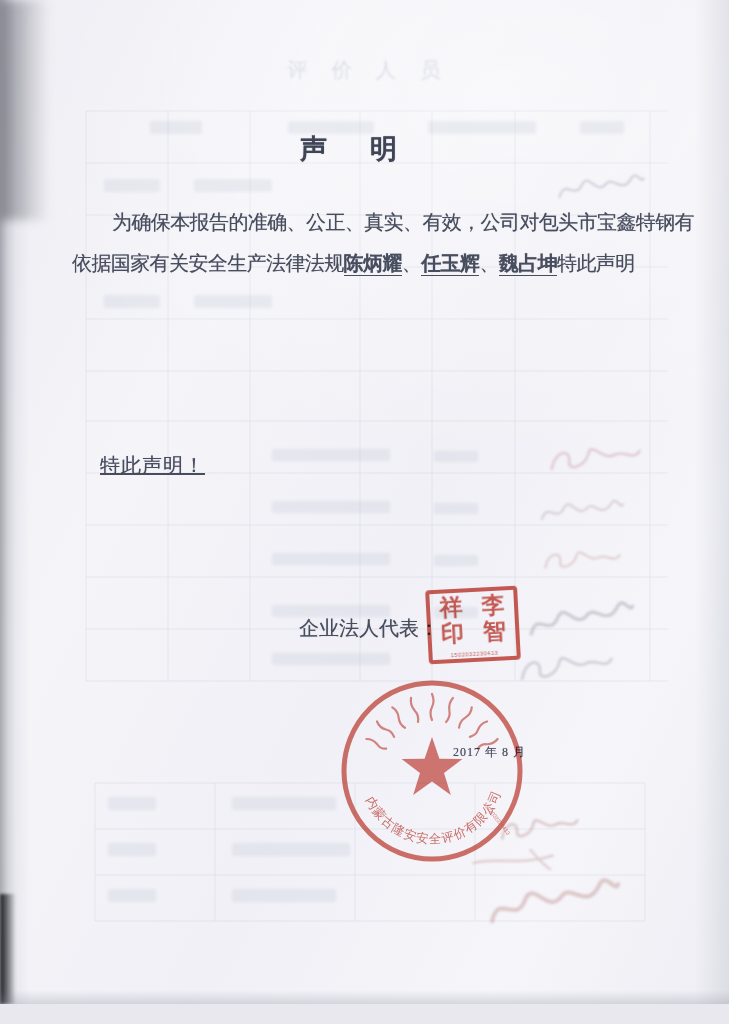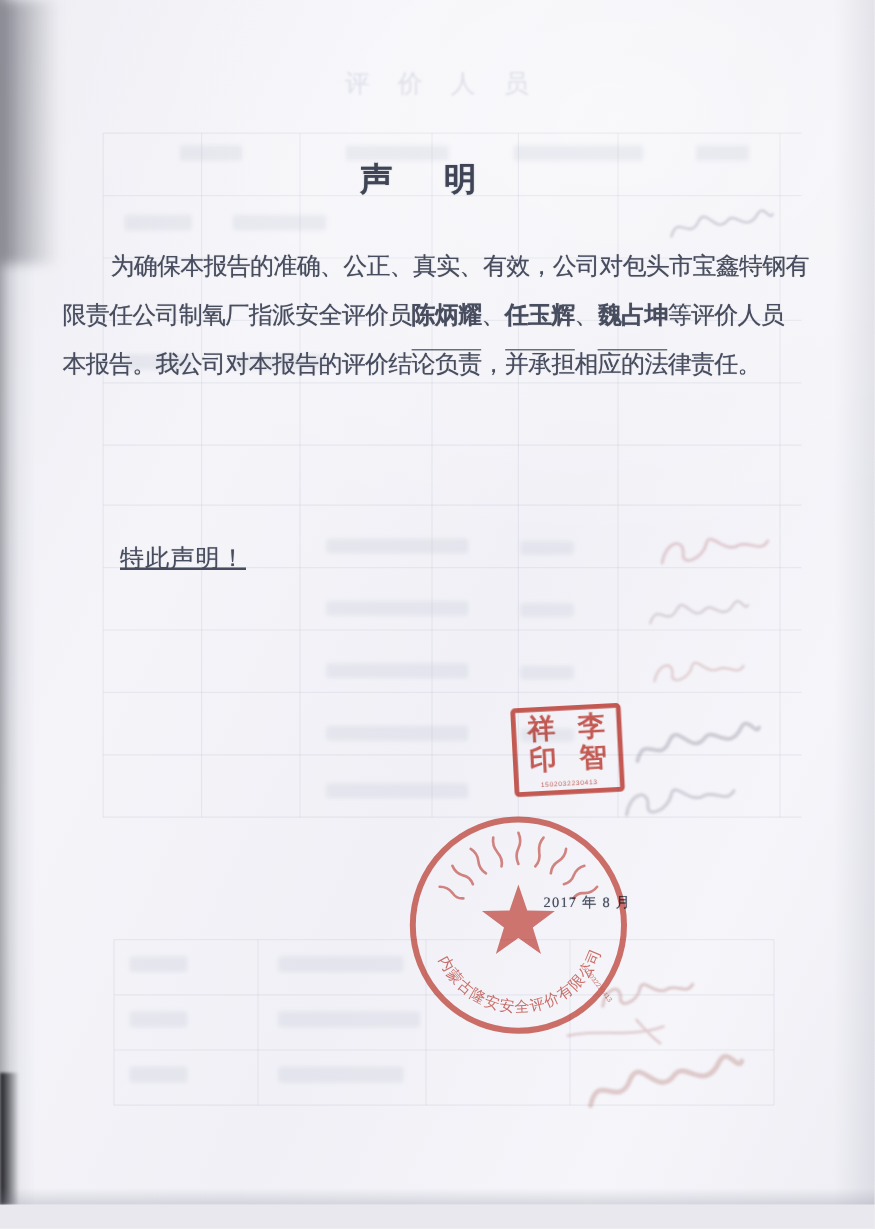--- a/index.html
+++ b/index.html
@@ -30,25 +30,25 @@
   .bleed-title{position:absolute;left:287px;top:56px;font-size:21px;letter-spacing:9px;
     color:rgba(108,116,150,0.18);filter:blur(0.8px);white-space:nowrap;}
   .blob{position:absolute;background:rgba(118,126,160,0.10);filter:blur(1.6px);border-radius:2px;}
   .sig{position:absolute;filter:blur(1.1px);}
   .sig svg{display:block;overflow:visible;}
   
   .content{position:absolute;inset:0;}
   .doc-title{position:absolute;left:300px;top:131px;font-size:27px;font-weight:600;
     letter-spacing:8px;white-space:nowrap;color:#3f4556;
     text-shadow:0 0 1px rgba(63,69,86,0.55);}
-  .paragraph{position:absolute;left:52px;top:202px;width:610px;font-size:20px;line-height:41px;
+  .paragraph{position:absolute;left:72px;top:202px;width:610px;font-size:20px;line-height:41px;
     text-shadow:0 0 0.7px rgba(71,77,94,0.6);}
   .para-line{white-space:nowrap;letter-spacing:-0.6px;}
   .para-line:first-child{text-indent:2em;}
-  .u-name{font-weight:700;border-bottom:1.6px solid #474d5e;padding-bottom:17px;}
+  .u-name{font-weight:700;border-bottom:1.6px solid #474d5e;padding-bottom:1px;}
   .closing{position:absolute;left:100px;top:452px;font-size:20px;letter-spacing:1px;
     text-shadow:0 0 0.7px rgba(71,77,94,0.6);text-decoration:underline;}
   .legal-line{position:absolute;left:299px;top:615px;font-size:20px;letter-spacing:0;
     text-shadow:0 0 0.7px rgba(71,77,94,0.6);white-space:nowrap;}
   .unit-line{position:absolute;left:297px;top:702px;font-size:20px;letter-spacing:-0.5px;
     text-shadow:0 0 0.7px rgba(71,77,94,0.6);white-space:nowrap;}
   .unit-line .gap{display:inline-block;width:8px;}
   .date-line{position:absolute;left:453px;top:744px;font-size:12px;letter-spacing:1px;
     text-shadow:0 0 0.7px rgba(71,77,94,0.6);white-space:nowrap;}
   
@@ -182,26 +182,28 @@
         </svg>
       </div>
   </div>
 
   <div class="content">
 
     <div class="doc-title">声　明</div>
 
     <div class="paragraph">
         <div class="para-line"><span>为确保本报告的准确、公正、真实、有效，公司对包头市宝鑫特钢有</span></div>
-        <div class="para-line"><span>限责任公司制氧厂指派安全评价员</span><span class="u-name">陈炳耀</span><span>、</span><span class="u-name">任玉辉</span><span>、</span><span class="u-name">魏占坤</span><span>等评价人员</span></div>
-        <div class="para-line"><span>本报告。我公司对本报告的评价结论负责，并承担相应的法律责任。</span></div>
+        <div class="para-line"><span>依据国家有关安全生产法律法规</span><span class="u-name">陈炳耀</span><span>、</span><span class="u-name">任玉辉</span><span>、</span><span class="u-name">魏占坤</span><span>特此声明</span></div>
       </div>
 
     <div class="closing">特此声明！</div>
 
+    <div class="legal-line">
+      <span>企业法人代表：</span>
+    </div>
 
     <div class="name-seal">
       <div class="grid">
         <span>祥</span>
         <span>李</span>
         <span>印</span>
         <span>智</span>
       </div>
       <div class="seal-code">1502032230413</div>
     </div>

